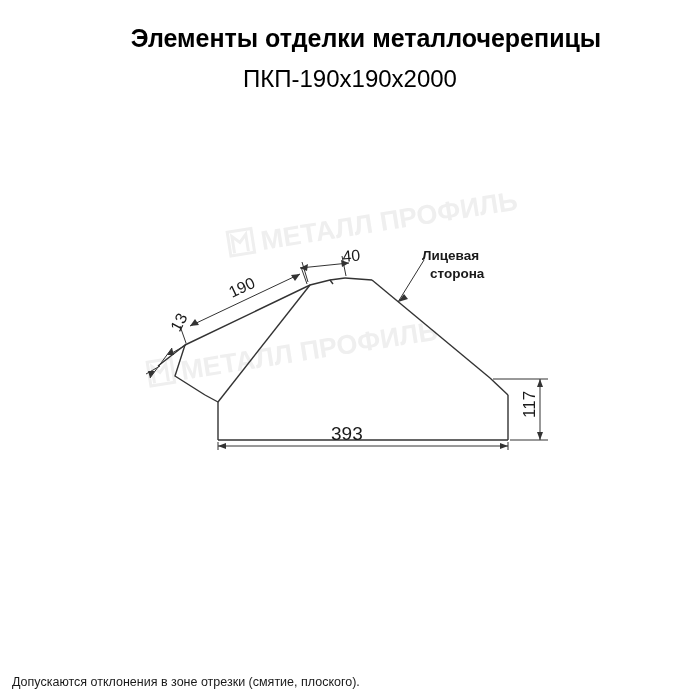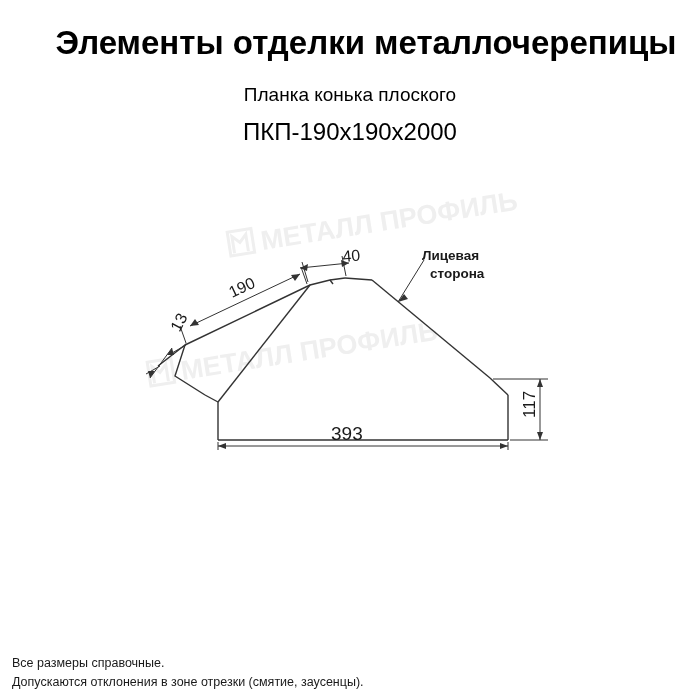--- a/index.html
+++ b/index.html
@@ -21,21 +21,21 @@
     height: 700px;
   }
   .header {
     position: absolute;
     top: 0;
     left: 0;
     width: 700px;
     text-align: center;
   }
   .title-main {
-    font-size: 33px;
+    font-size: 25px;
     font-weight: bold;
     margin-top: 24px;
     letter-spacing: 0px;
     color: #000;
     padding-left: 32px;
   }
   .title-sub {
     font-size: 19px;
     margin-top: 22px;
     color: #000;
@@ -69,21 +69,20 @@
     fill: #efefef;
   }
 </style>
 </head>
 <body>
 
 <div class="page">
 
   <div class="header">
     <div class="title-main">Элементы отделки металлочерепицы</div>
-    <div class="title-sub">Планка конька плоского</div>
     <div class="title-code">ПКП-190х190х2000</div>
   </div>
 
   <div class="drawing">
     <svg width="700" height="400" viewBox="0 0 700 400" xmlns="http://www.w3.org/2000/svg">
 
       <g opacity="1">
         <g transform="translate(230,100) rotate(-9)">
           <rect x="0" y="-18" width="24" height="24" fill="none" stroke="#efefef" stroke-width="3"></rect>
           <path d="M4 4 L4 -13 L11 -6 L18 -13 L18 4" fill="none" stroke="#efefef" stroke-width="3"></path>
@@ -169,17 +168,16 @@
         <line x1="398" y1="152" x2="424" y2="110"></line>
         <path d="M398 152 L404 144 L408 149 Z" fill="#333333" stroke="none"></path>
       </g>
       <text x="422" y="110" font-size="13.5" font-weight="bold" fill="#1a1a1a">Лицевая</text>
       <text x="430" y="128" font-size="13.5" font-weight="bold" fill="#1a1a1a">сторона</text>
 
     </svg>
   </div>
 
   <div class="footer">
-    <div>Все размеры справочные.</div>
-    <div>Допускаются отклонения в зоне отрезки (смятие, заусенцы).</div>
+    <div>Допускаются отклонения в зоне отрезки (смятие, плоского).</div>
   </div>
 
 </div>
 
 </body></html>

